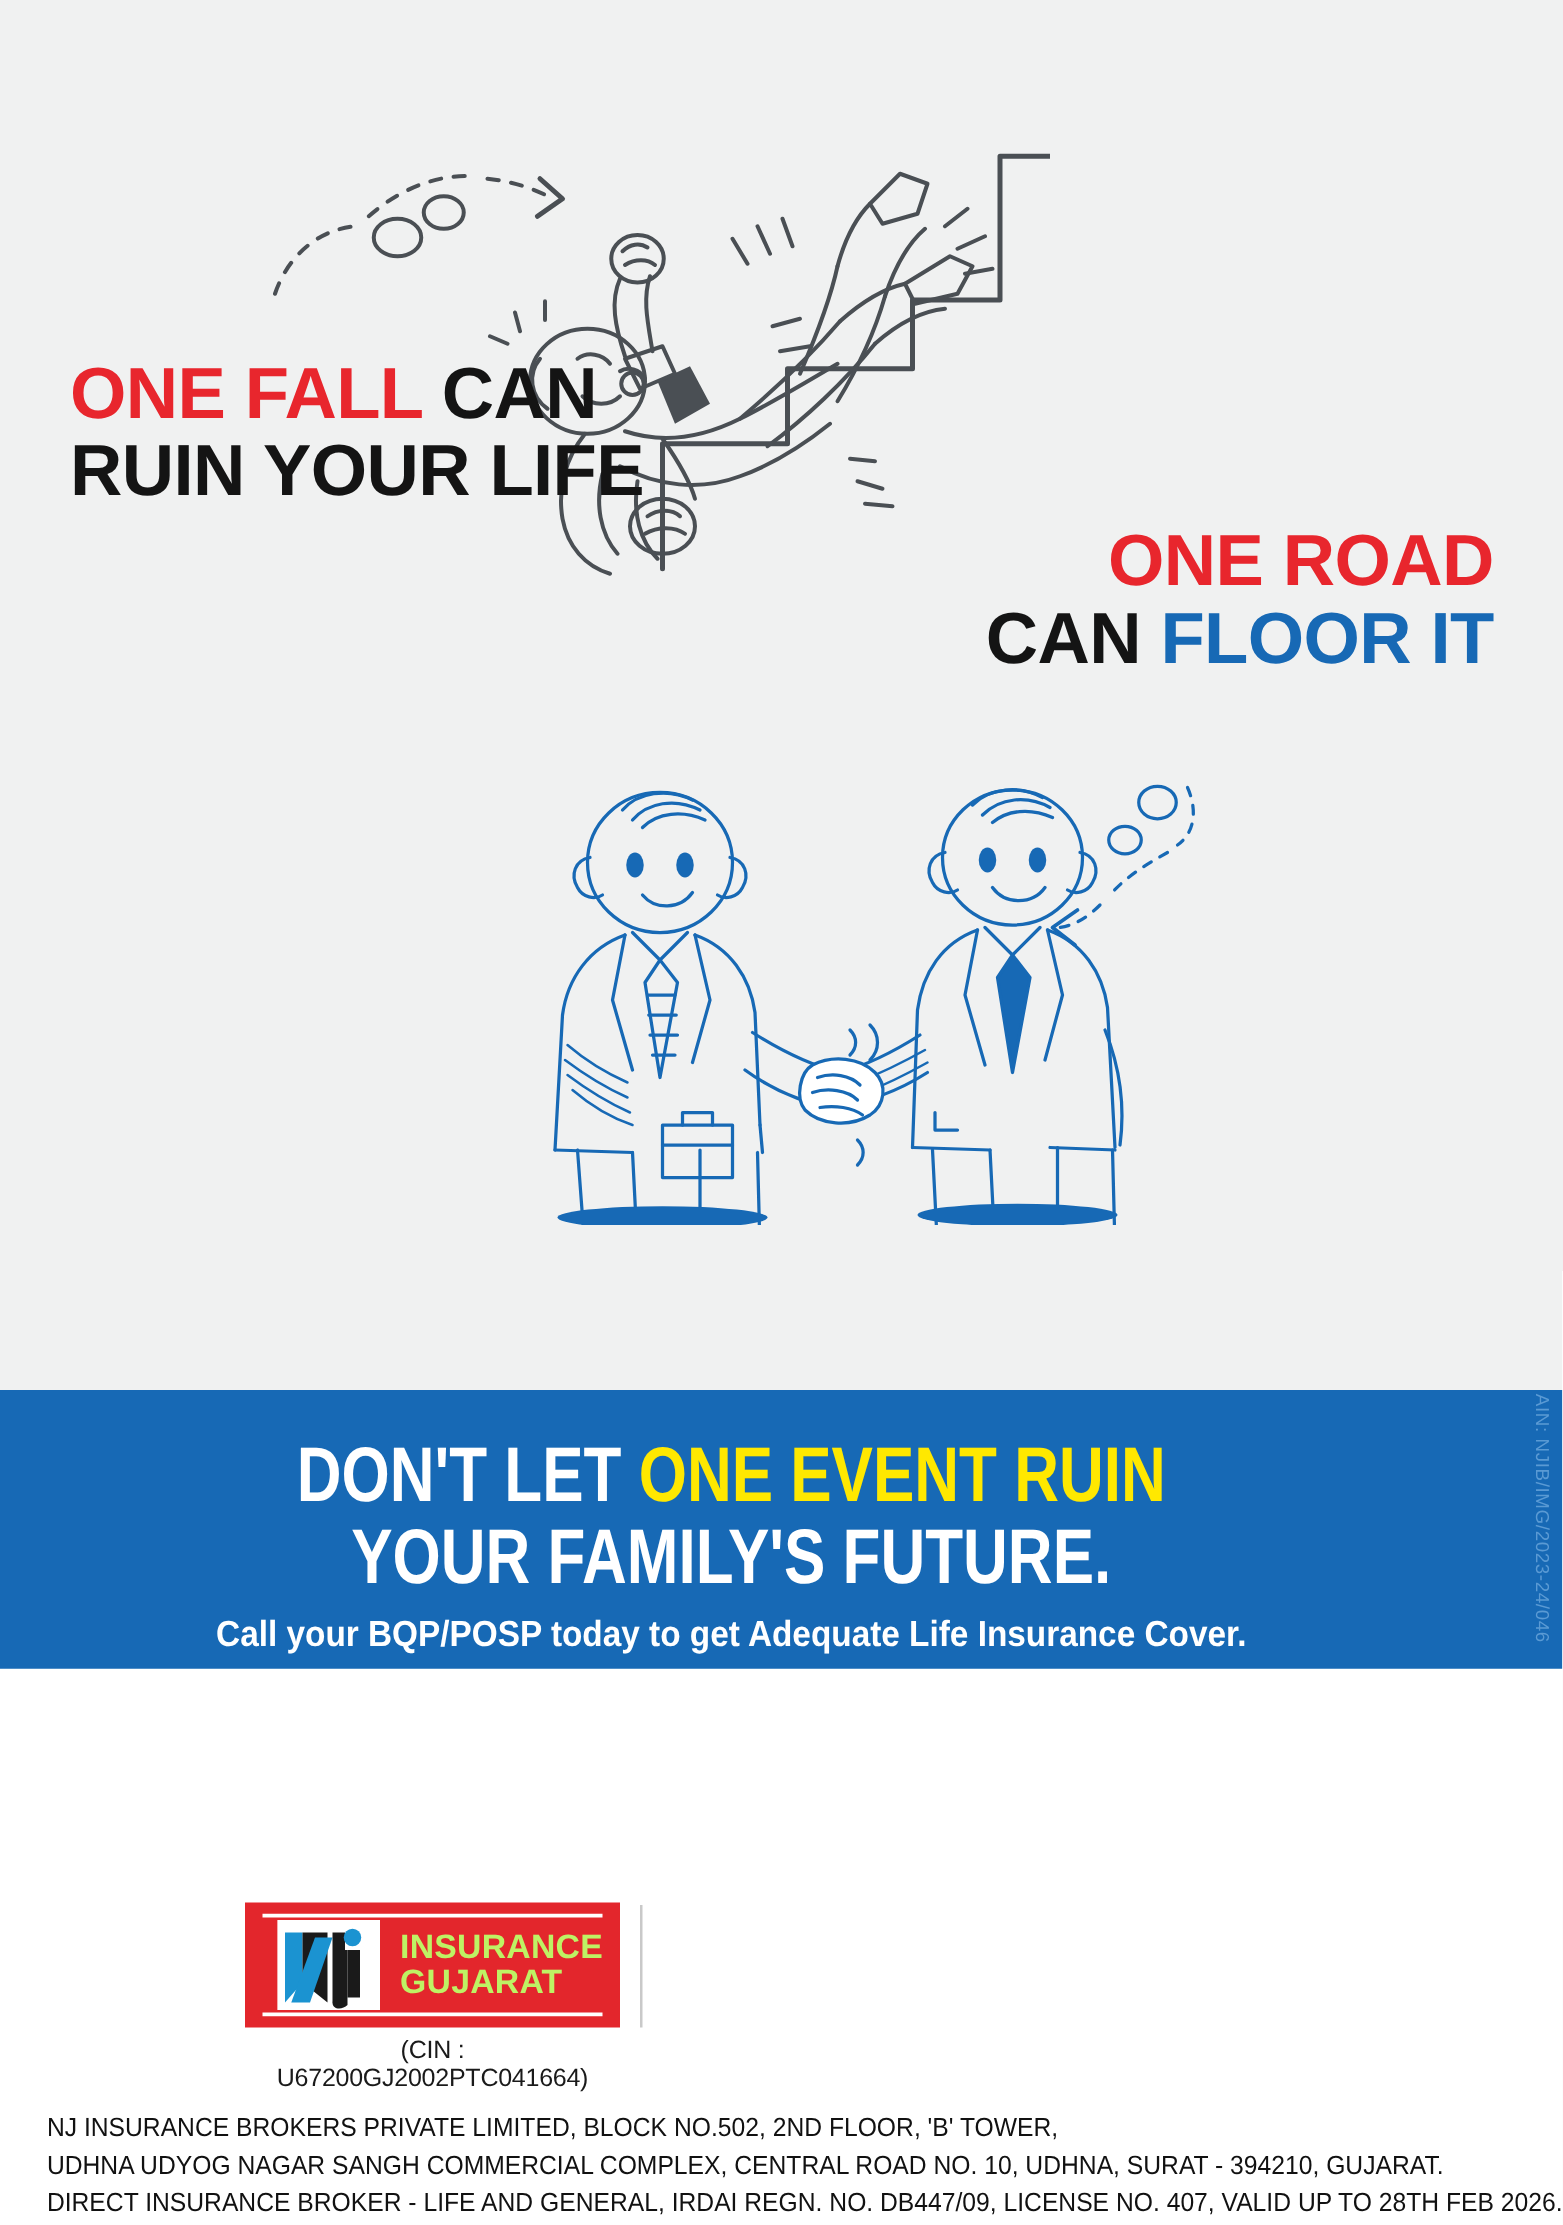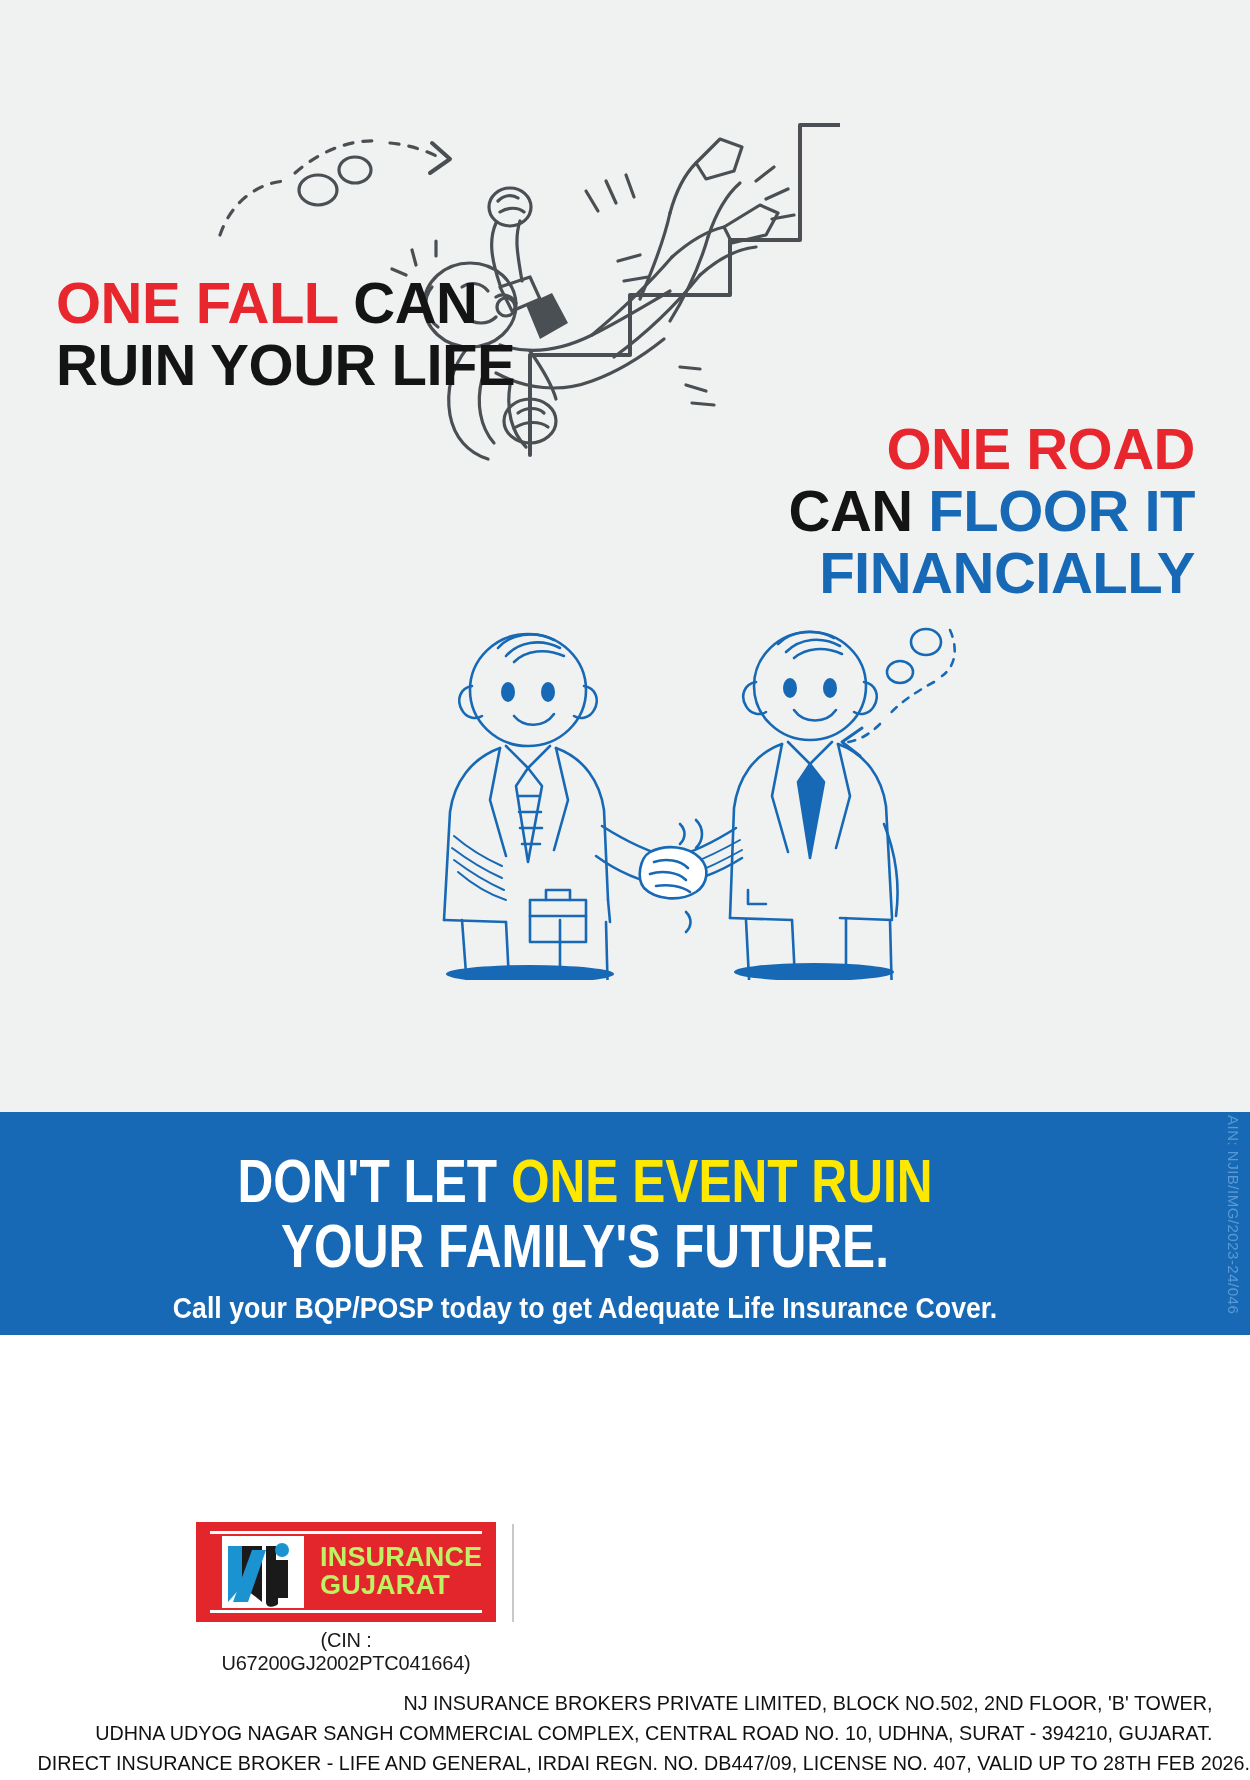--- a/index.html
+++ b/index.html
@@ -25,21 +25,21 @@
   
   #grey-wedge {
     position:absolute; left:0; top:0;
     width:1250px; height:1112px;
     background:#f0f1f1;
     clip-path: polygon(0 0, 1075 0, 1075 18, 150 1112, 0 1112);
   }
 
   
   #fall-headline {
-    position:absolute; left:56px; top:272px;
+    position:absolute; left:56px; top:284px;
     font-size:58px; font-weight:bold; letter-spacing:-0.5px;
     line-height:1.07; color:#141414; white-space:nowrap;
   }
   #fall-headline .red { color:#e8262d; }
 
   
   #call-headline {
     position:absolute; right:55px; top:418px;
     font-size:58px; font-weight:bold; letter-spacing:-0.5px;
     line-height:1.07; color:#141414; text-align:right; white-space:nowrap;
@@ -138,21 +138,21 @@
   }
   .contact-row {
     color:#111111; font-weight:bold; font-size:31px;
     line-height:1.28; transform:scaleX(0.92); transform-origin:left center;
     white-space:nowrap;
   }
 
   
   #footer {
     position:absolute; left:0; top:1688px; width:1250px;
-    text-align:right; color:#111111;
+    text-align:left; color:#111111;
     font-size:21px; line-height:1.42;
   }
   #footer div { transform:scaleX(0.94); transform-origin:center center; white-space:nowrap; }
 </style>
 </head>
 <body>
 
 <div id="poster">
 
   <div id="hero">
@@ -225,21 +225,20 @@
         <span class="red">ONE FALL</span><span> CAN</span>
       </div>
       <div>RUIN YOUR LIFE</div>
     </div>
 
     <div id="call-headline">
       <div class="red">ONE ROAD</div>
       <div>
         <span>CAN </span><span class="blue">FLOOR IT</span>
       </div>
-      <div class="blue">FINANCIALLY</div>
     </div>
 
     <svg id="shake-illustration" viewBox="0 0 560 380">
       <g fill="none" stroke="#1769b5" stroke-width="2.6" stroke-linecap="round" stroke-linejoin="round">
 
         <path d="M540 30 C548 48 546 66 532 76" stroke-dasharray="7 8"></path>
         <path d="M524 82 C506 92 490 102 478 116" stroke-dasharray="7 8"></path>
         <path d="M470 124 C460 134 450 140 438 142" stroke-dasharray="7 8"></path>
         <path d="M452 128 L432 142 L450 156" stroke-width="3"></path>
         <ellipse cx="516" cy="42" rx="15" ry="13"></ellipse>

